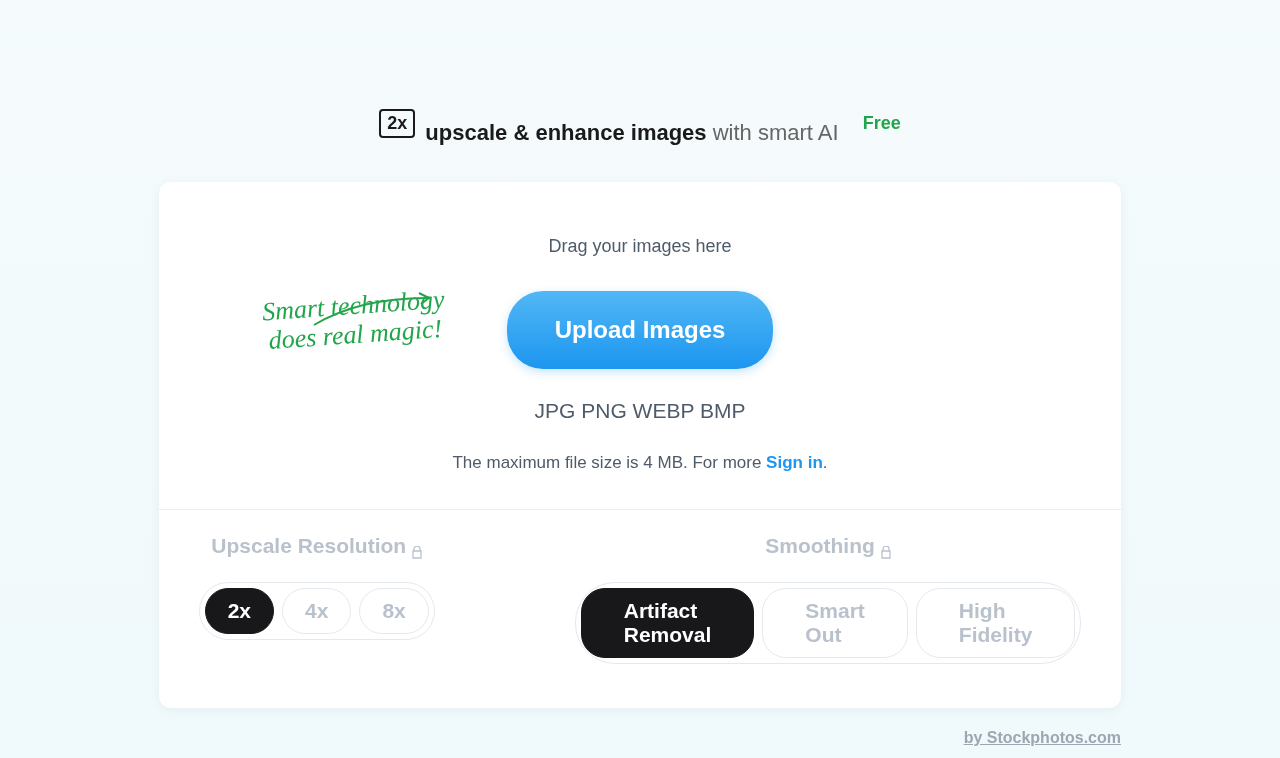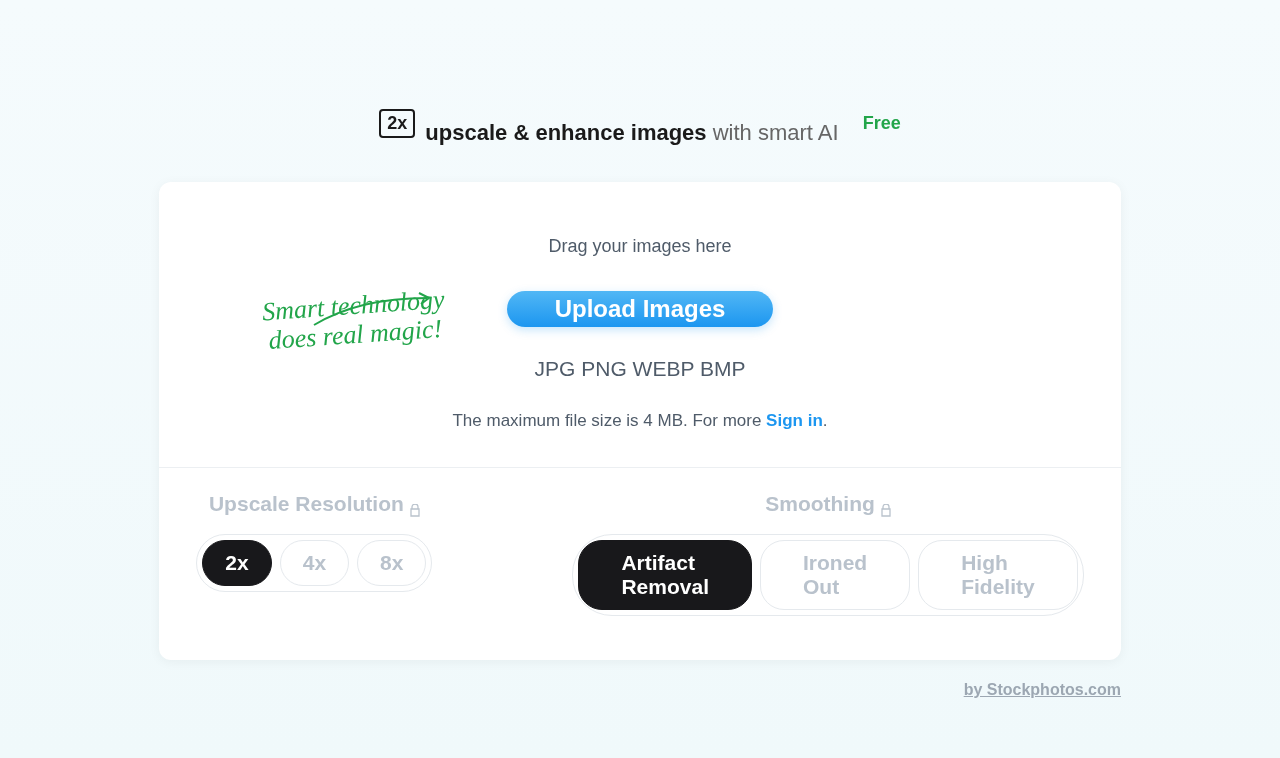--- a/index.html
+++ b/index.html
@@ -85,21 +85,21 @@
       font-size: 18px;
       margin-bottom: 34px;
     }
     .upload-button {
       background: linear-gradient(180deg, #52b7f5 0%, #1c96f0 100%);
       color: #ffffff;
       font-size: 24px;
       font-weight: 700;
       border: none;
       border-radius: 36px;
-      padding: 4px 48px;
+      padding: 25px 48px;
       cursor: pointer;
       box-shadow: 0 3px 10px rgba(28,150,240,0.25);
       margin-bottom: 30px;
     }
     .formats-text {
       color: #4f5b69;
       font-size: 21px;
       margin-bottom: 30px;
     }
     .filesize-text {
@@ -121,21 +121,21 @@
     }
     .option-group {
       display: flex;
       flex-direction: column;
       align-items: center;
     }
     .option-group-label {
       color: #b9c2cc;
       font-size: 21px;
       font-weight: 600;
-      margin-bottom: 18px;
+      margin-bottom: 24px;
       display: flex;
       align-items: center;
       gap: 6px;
     }
     .lock-icon {
       width: 10px;
       height: 13px;
       display: inline-block;
     }
     .pill-group {
@@ -231,21 +231,21 @@
       <div class="option-group-label">
         <span>Smoothing</span>
         <span class="lock-icon">
           <svg width="10" height="13" viewBox="0 0 10 13">
               <path d="M2 5 V3 a3 3 0 0 1 6 0 V5 M1 5 h8 v7 h-8 z" fill="none" stroke="#b9c2cc" stroke-width="1.3"></path>
             </svg>
         </span>
       </div>
       <div class="pill-group">
         <div class="pill active">Artifact Removal</div>
-        <div class="pill">Ironed Out</div>
+        <div class="pill">Smart Out</div>
         <div class="pill">High Fidelity</div>
       </div>
     </div>
 
   </div>
 </div>
 
 <div class="attribution">by Stockphotos.com</div>
 
 </body></html>

